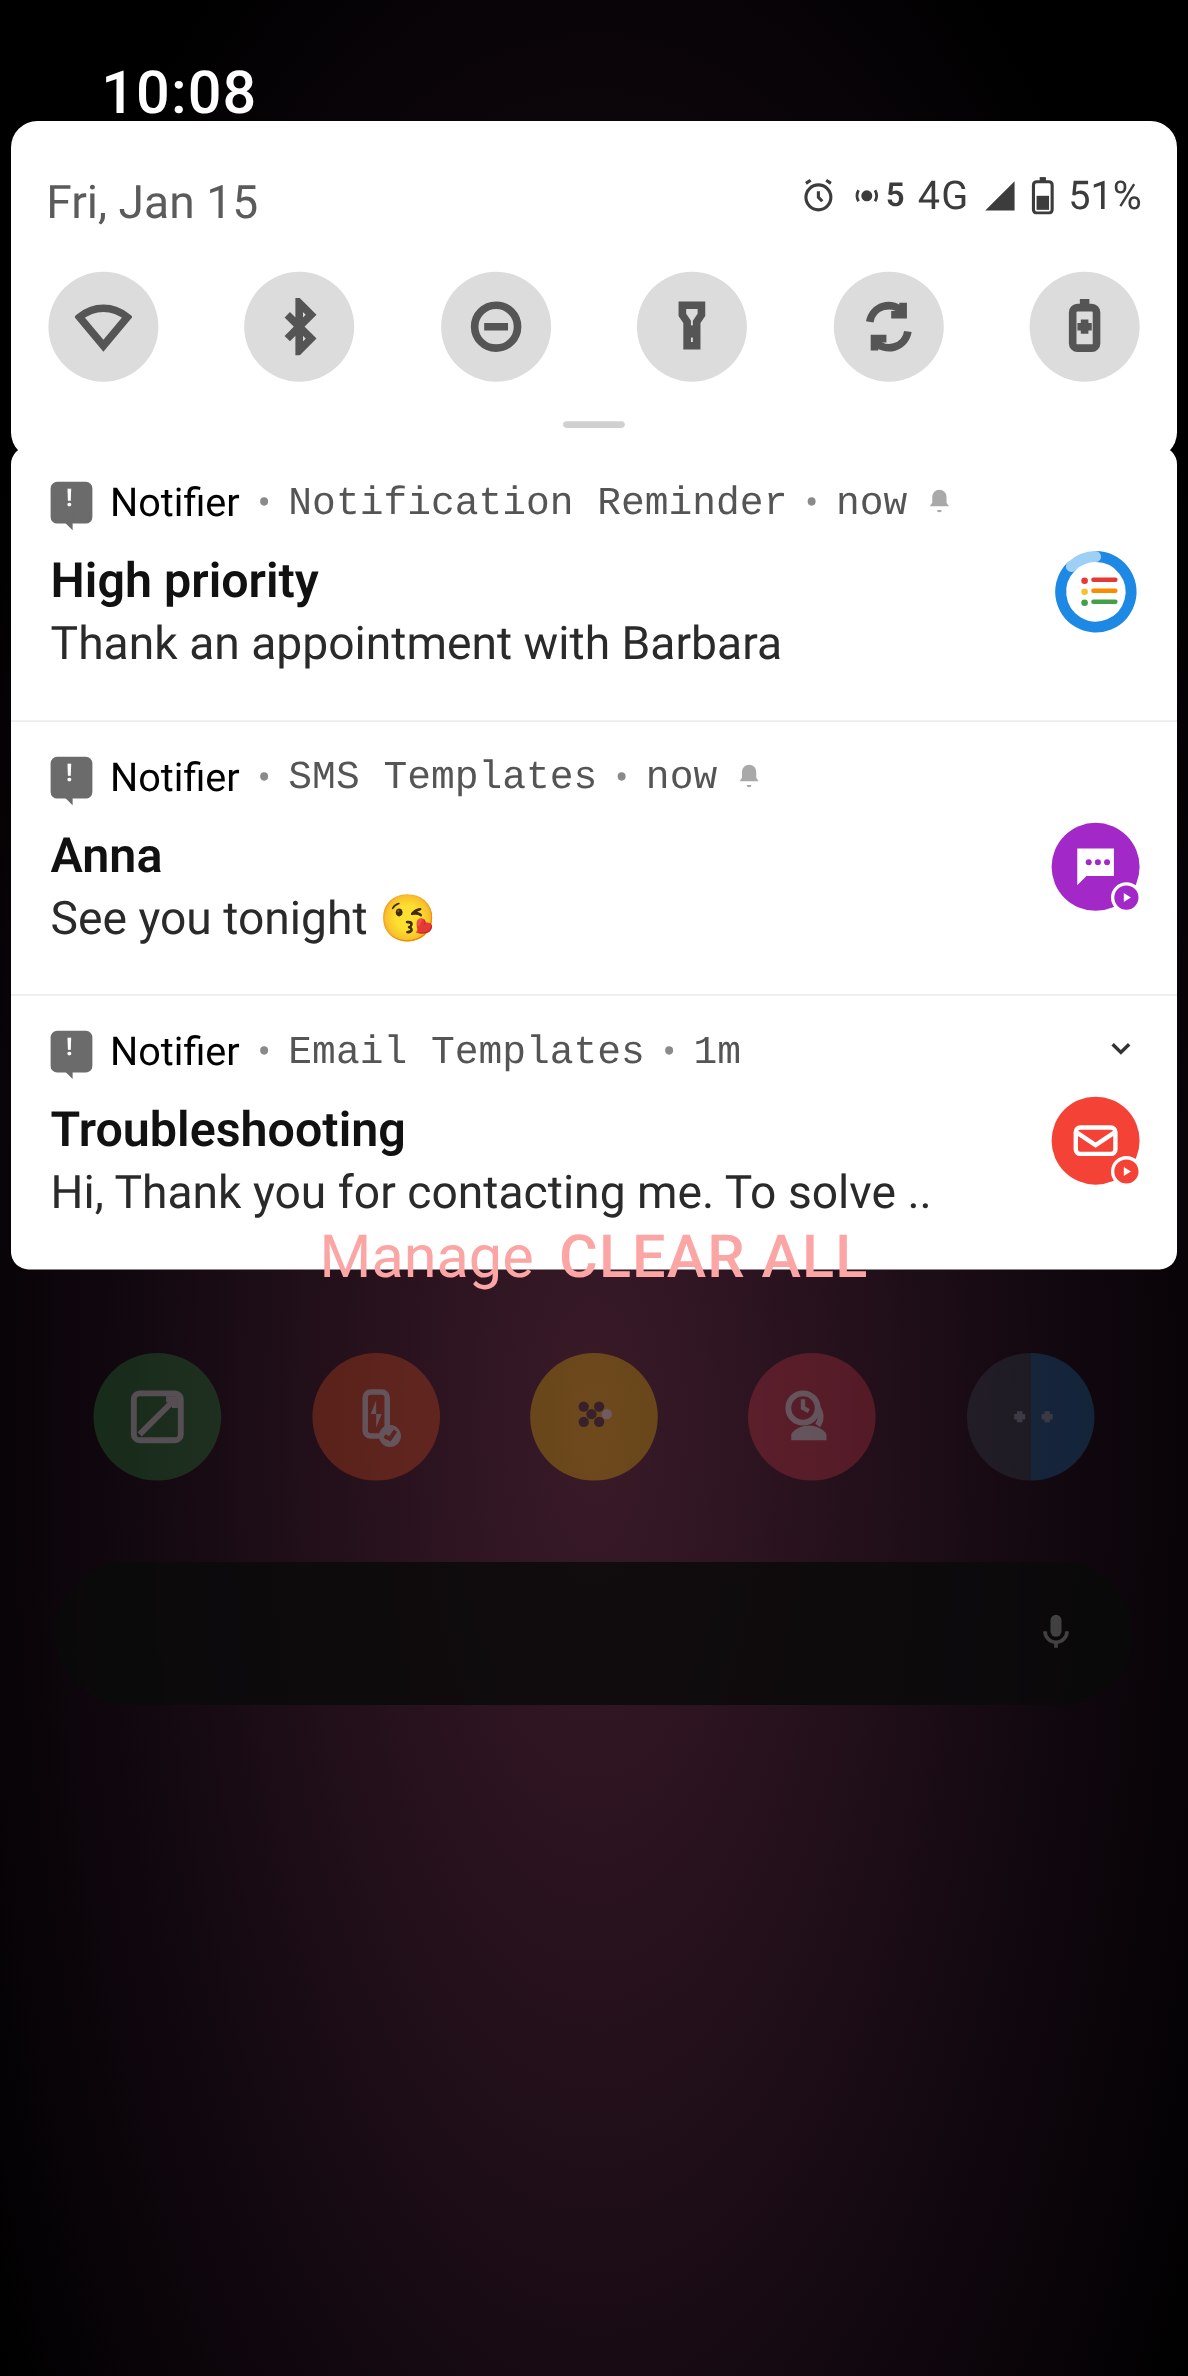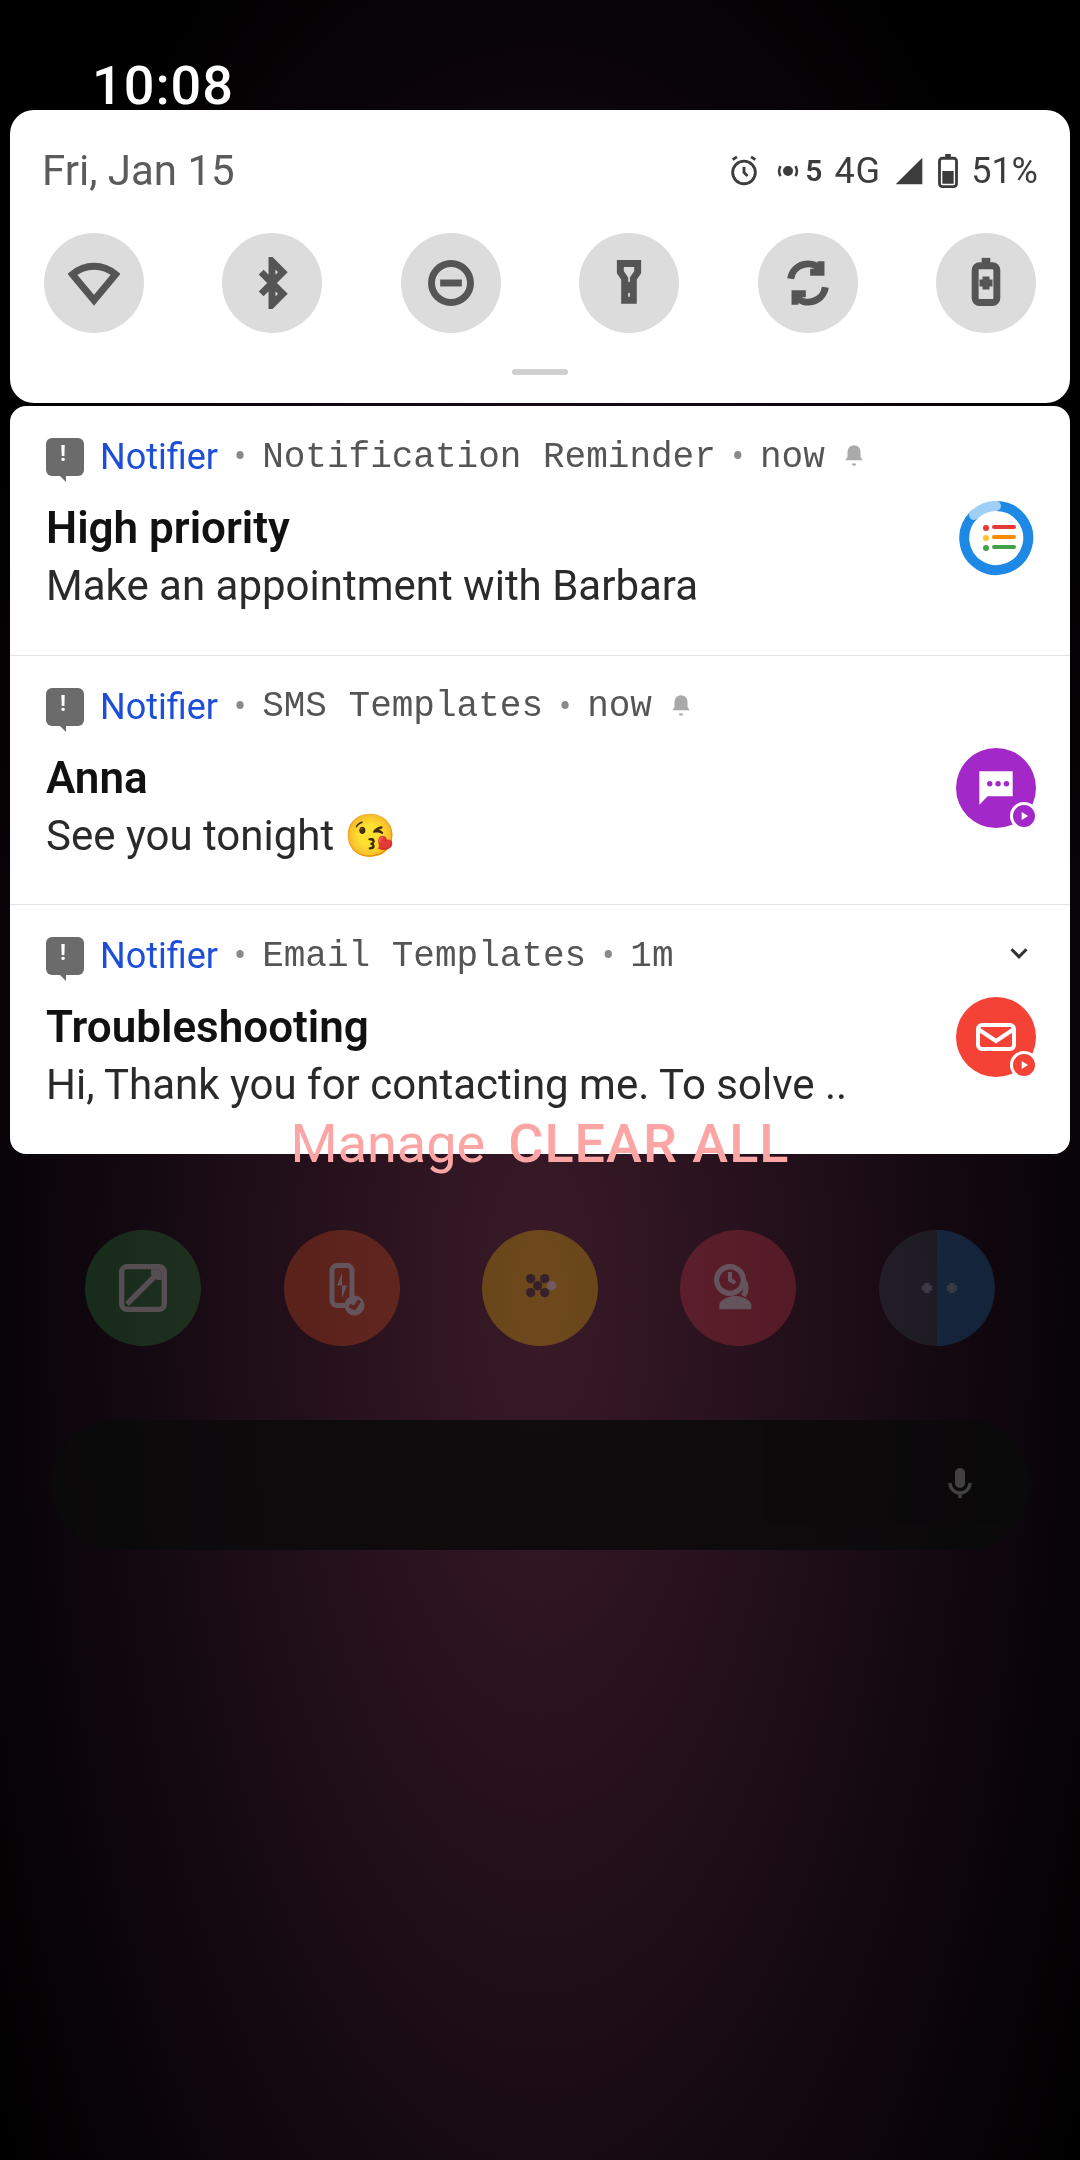--- a/index.html
+++ b/index.html
@@ -17,21 +17,21 @@
   color:#fff; font-size:54px; font-weight:500; letter-spacing:1px;margin-left:48px;
 }
 
 
 .qs-card {
   position:absolute; left:10px; right:10px; top:110px;
   background:#fff; border-radius:24px;
   padding:36px 32px 28px 32px;
 }
 .qs-row1 { display:flex; justify-content:space-between; align-items:center; color:#444; }
-.qs-date { font-size:42px; color:#5b5b5b; }
+.qs-date { font-size:42px; color:#5b5b5b;margin-top:14px; }
 .qs-stat { display:flex; align-items:center; gap:12px; }
 .qs-stat .network { font-size:36px; letter-spacing:1px; color:#3c3c3c; }
 .qs-stat .batt { font-size:36px; color:#3c3c3c; }
 .ic { display:inline-flex; }
 .qs-tiles { display:flex; justify-content:space-between; margin-top:38px; padding:0 2px; }
 .tile {
   width:100px; height:100px; border-radius:50%;
   background:#dcdcdc; display:flex; align-items:center; justify-content:center;
   cursor:pointer;
 }
@@ -40,21 +40,21 @@
 
 
 .notif-stack {
   position:absolute; left:10px; right:10px; top:406px;
   background:#fff; border-radius:16px; overflow:hidden;
 }
 .notif { padding:30px 36px 42px 36px; border-top:1.5px solid #e3e3e3; position:relative; }
 .notif:first-child { border-top:none; }
 .notif-hdr { display:flex; align-items:center; gap:16px; color:#575757; font-size:36px; }
 .notif-hdr .sep { color:#8a8a8a; }
-.notif-hdr .app { color:#1d4ed8; }
+.notif-hdr .app { color:#000000; }
 .notif-hdr .sub, .notif-hdr .time { color:#555;font-family:Liberation Mono, monospace; }
 .notif-hdr .chev { position:absolute; right:36px; }
 .hdr-ico {
   width:38px; height:38px; background:#6b6b6b; border-radius:6px;
   display:flex; align-items:center; justify-content:center; position:relative;
 }
 .hdr-ico::after{
   content:"!"; position:absolute; top:3px; left:14px; color:#fff; font-size:22px; font-weight:700;
 }
 .hdr-ico::before{
@@ -194,21 +194,21 @@
       <span class="sub">Notification Reminder</span>
       <span class="sep">•</span>
       <span class="time">now</span>
       <span class="bell-ico">
         <svg width="26" height="26" viewBox="0 0 24 24" fill="#555">
             <path d="M12 2a6 6 0 0 0-6 6v5l-2 3h16l-2-3V8a6 6 0 0 0-6-6zM10 19a2 2 0 0 0 4 0"></path>
           </svg>
       </span>
     </div>
     <div class="notif-title">High priority</div>
-    <div class="notif-body">Make an appointment with Barbara</div>
+    <div class="notif-body">Thank an appointment with Barbara</div>
     <div class="notif-badge">
       <svg viewBox="0 0 80 80">
         <path d="M40 8 a32 32 0 1 1 -22 9" fill="none" stroke="#1e88e5" stroke-width="10" stroke-linecap="round"></path>
         <path d="M40 8 a32 32 0 0 0 -22 9" fill="none" stroke="#9ecff5" stroke-width="10" stroke-linecap="round"></path>
         <circle cx="30" cy="30" r="3" fill="#e53935"></circle>
           <rect x="36" y="27" width="24" height="4" rx="2" fill="#e53935"></rect>
         <circle cx="30" cy="40" r="3" fill="#fbc02d"></circle>
           <rect x="36" y="37" width="24" height="4" rx="2" fill="#fb8c00"></rect>
         <circle cx="30" cy="50" r="3" fill="#43a047"></circle>
           <rect x="36" y="47" width="24" height="4" rx="2" fill="#43a047"></rect>

